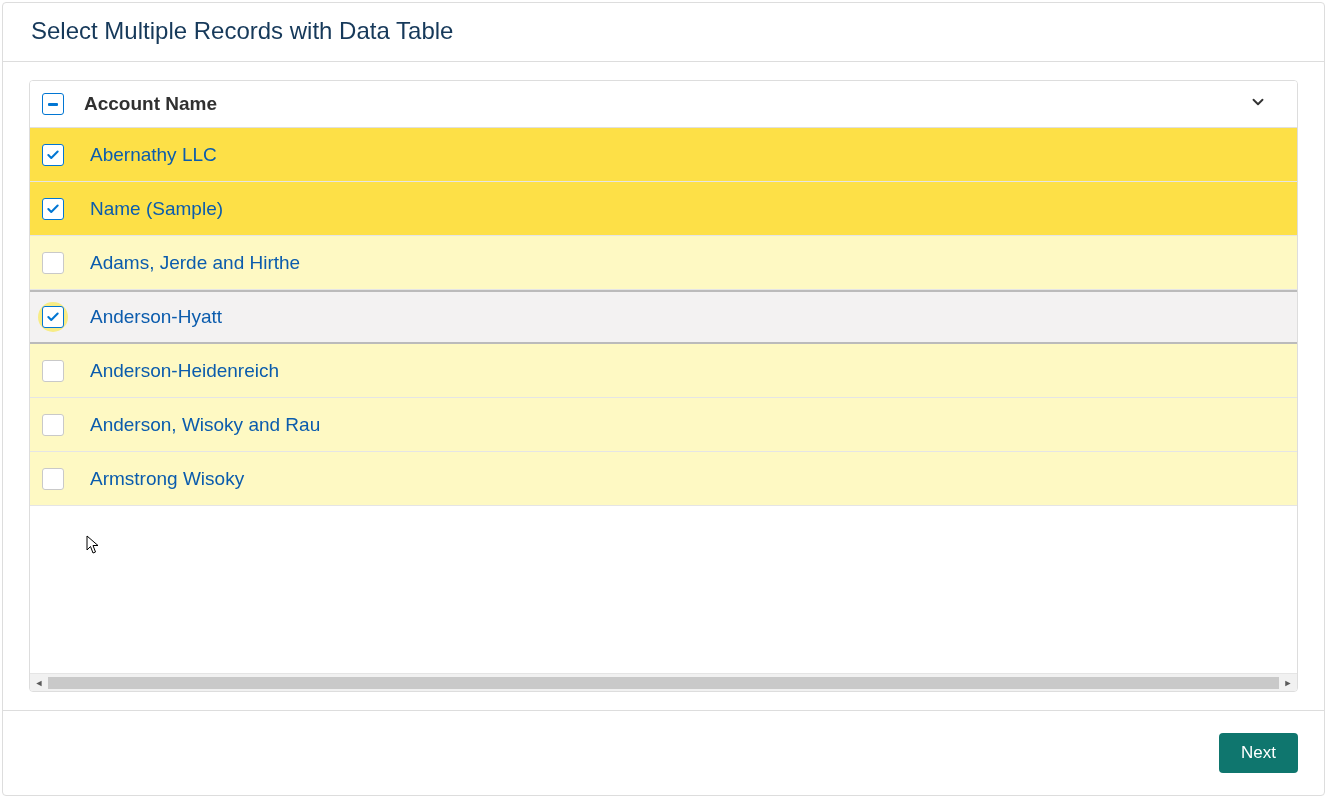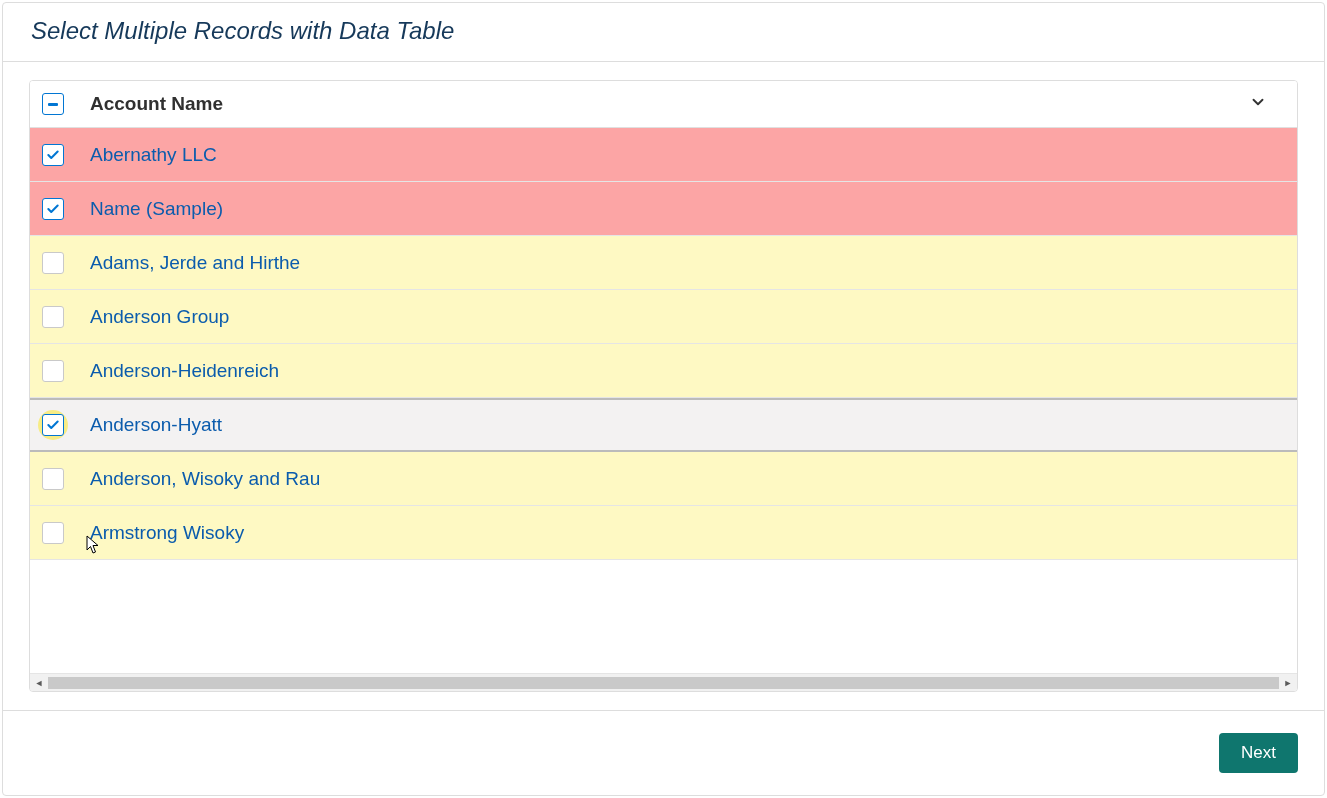--- a/index.html
+++ b/index.html
@@ -14,21 +14,20 @@
       border: 1px solid #ddd;
       border-radius: 4px;
       margin: 2px;
       height: 794px;
       display: flex;
       flex-direction: column;
     }
     .card-header {
       padding: 14px 28px 16px;
       border-bottom: 1px solid #ddd;
-      font-style: italic;
     }
     .page-title {
       color: #16395a;
       font-size: 24px;
       font-weight: 400;
     }
     .card-body {
       padding: 18px 26px;
       flex: 1;
       display: flex;
@@ -77,21 +76,21 @@
       height: 3px;
       background: #0176d3;
       border-radius: 1px;
     }
     .checkbox-indeterminate {
       border-color: #0176d3;
     }
     .checkbox-checked svg { display: block; }
     .checkbox-checked { border-color: #0176d3; }
     .col-name {
-      margin-left: 20px;
+      margin-left: 14px;
       font-size: 19px;
       font-weight: 700;
       color: #303030;
       flex: 1;
     }
     .sort-icon {
       margin-right: 16px;
       color: #333;
     }
     .rows-viewport {
@@ -106,21 +105,21 @@
     }
     .table-row {
       display: flex;
       align-items: center;
       padding: 14px 14px 14px 10px;
       border-bottom: 1px solid #e5e5e5;
       background: #fef9c3;
       height: 54px;
     }
     .table-row.selected {
-      background: #fca5a5;
+      background: #fde047;
     }
     .table-row.hovered {
       background: #f3f2f2;
       border-top: 2px solid #bbb;
       border-bottom: 2px solid #bbb;
     }
     .row-checkbox-wrap {
       width: 30px;
       display: flex;
       align-items: center;
@@ -236,46 +235,40 @@
                 </div>
               </div>
               <span class="row-link">Name (Sample)</span>
             </div>
             <div class="table-row">
               <div class="row-checkbox-wrap">
                 <div class="checkbox-box"></div>
               </div>
               <span class="row-link">Adams, Jerde and Hirthe</span>
             </div>
-            <div class="table-row">
-              <div class="row-checkbox-wrap">
-                <div class="checkbox-box"></div>
-              </div>
-              <span class="row-link">Anderson Group</span>
-            </div>
-            <div class="table-row">
-              <div class="row-checkbox-wrap">
-                <div class="checkbox-box"></div>
-              </div>
-              <span class="row-link">Anderson-Heidenreich</span>
-            </div>
             <div class="table-row hovered">
               <div class="row-checkbox-wrap highlighted">
                 <div class="checkbox-box checkbox-checked">
                   <svg width="14" height="14" viewBox="0 0 24 24" fill="none" stroke="#0176d3" stroke-width="3.5" stroke-linecap="round" stroke-linejoin="round">
                     <polyline points="20 6 9 17 4 12"></polyline>
                   </svg>
                 </div>
               </div>
               <span class="row-link">Anderson-Hyatt</span>
             </div>
             <div class="table-row">
               <div class="row-checkbox-wrap">
                 <div class="checkbox-box"></div>
               </div>
+              <span class="row-link">Anderson-Heidenreich</span>
+            </div>
+            <div class="table-row">
+              <div class="row-checkbox-wrap">
+                <div class="checkbox-box"></div>
+              </div>
               <span class="row-link">Anderson, Wisoky and Rau</span>
             </div>
             <div class="table-row">
               <div class="row-checkbox-wrap">
                 <div class="checkbox-box"></div>
               </div>
               <span class="row-link">Armstrong Wisoky</span>
             </div>
           </div>
       </div>

